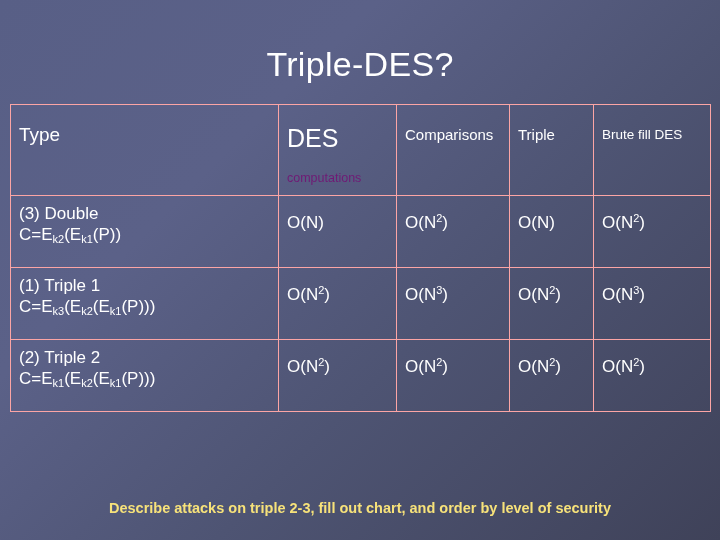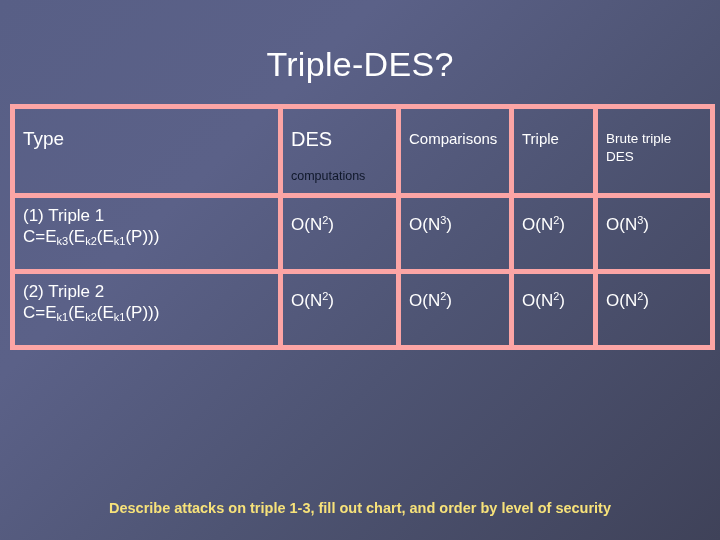--- a/index.html
+++ b/index.html
@@ -38,45 +38,45 @@
     top: 104px;
     left: 10px;
     width: 700px;
   }
   table.matrix {
     border-collapse: collapse;
     width: 700px;
     table-layout: fixed;
   }
   table.matrix td {
-    border: 5px solid #fca5a5;
+    border: 1px solid #fca5a5;
     vertical-align: top;
     padding: 7px 8px 8px 8px;
     color: #ffffff;
     font-size: 17px;
     line-height: 1.25;
   }
   col.c0 { width: 268px; }
   col.c1 { width: 118px; }
   col.c2 { width: 113px; }
   col.c3 { width: 84px; }
   col.c4 { width: 117px; }
 
   .hdr-type {
     font-size: 19px;
     padding-top: 11px;
   }
   .hdr-des-main {
-    font-size: 20px;
+    font-size: 25px;
     padding-top: 11px;
   }
   .hdr-des-sub {
     font-size: 12.5px;
     margin-top: 17px;
-    color: #0f172a;
+    color: #701a75;
   }
   .hdr-small {
     font-size: 15px;
     padding-top: 14px;
   }
   .hdr-brute {
     font-size: 13.5px;
     padding-top: 14px;
     line-height: 1.3;
   }
@@ -136,24 +136,42 @@
             <div class="hdr-des-main">DES</div>
             <div class="hdr-des-sub">computations</div>
           </td>
           <td>
             <div class="hdr-small">Comparisons</div>
           </td>
           <td>
             <div class="hdr-small">Triple</div>
           </td>
           <td>
-            <div class="hdr-brute">Brute triple DES</div>
-          </td>
-        </tr>
-
+            <div class="hdr-brute">Brute fill DES</div>
+          </td>
+        </tr>
+
+        <tr class="r-tall">
+          <td>
+            <div class="row-label">(3) Double</div>
+            <div class="row-label line2">C=E<sub>k2</sub>(E<sub>k1</sub>(P))</div>
+          </td>
+          <td>
+            <div class="cell-val">O(N)</div>
+          </td>
+          <td>
+            <div class="cell-val">O(N<sup>2</sup>)</div>
+          </td>
+          <td>
+            <div class="cell-val">O(N)</div>
+          </td>
+          <td>
+            <div class="cell-val">O(N<sup>2</sup>)</div>
+          </td>
+        </tr>
 
         <tr class="r-tall">
           <td>
             <div class="row-label">(1) Triple 1</div>
             <div class="row-label line2">C=E<sub>k3</sub>(E<sub>k2</sub>(E<sub>k1</sub>(P)))</div>
           </td>
           <td>
             <div class="cell-val">O(N<sup>2</sup>)</div>
           </td>
           <td>
@@ -183,15 +201,15 @@
           </td>
           <td>
             <div class="cell-val">O(N<sup>2</sup>)</div>
           </td>
         </tr>
 
       </tbody>
     </table>
   </div>
 
-  <div class="footer-note">Describe attacks on triple 1-3, fill out chart, and order by level of security</div>
+  <div class="footer-note">Describe attacks on triple 2-3, fill out chart, and order by level of security</div>
 
 </div>
 
 </body></html>

